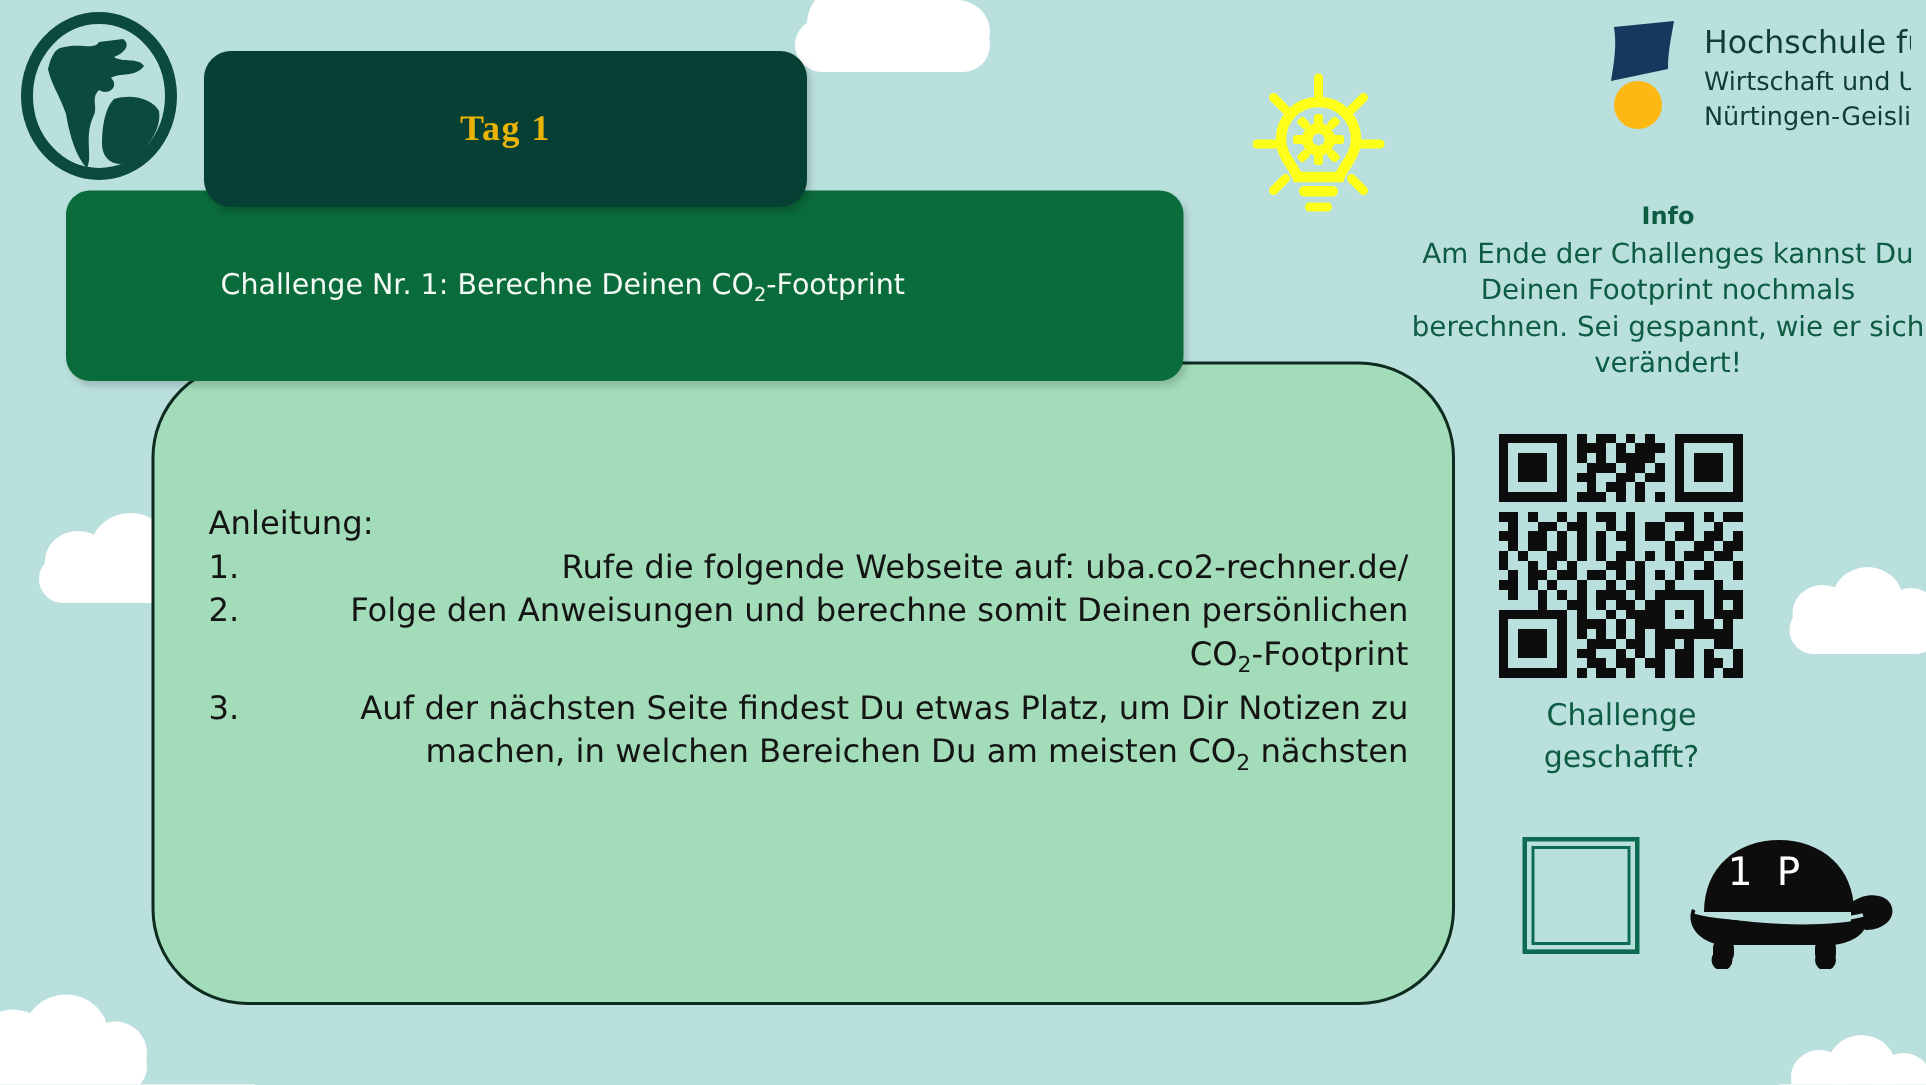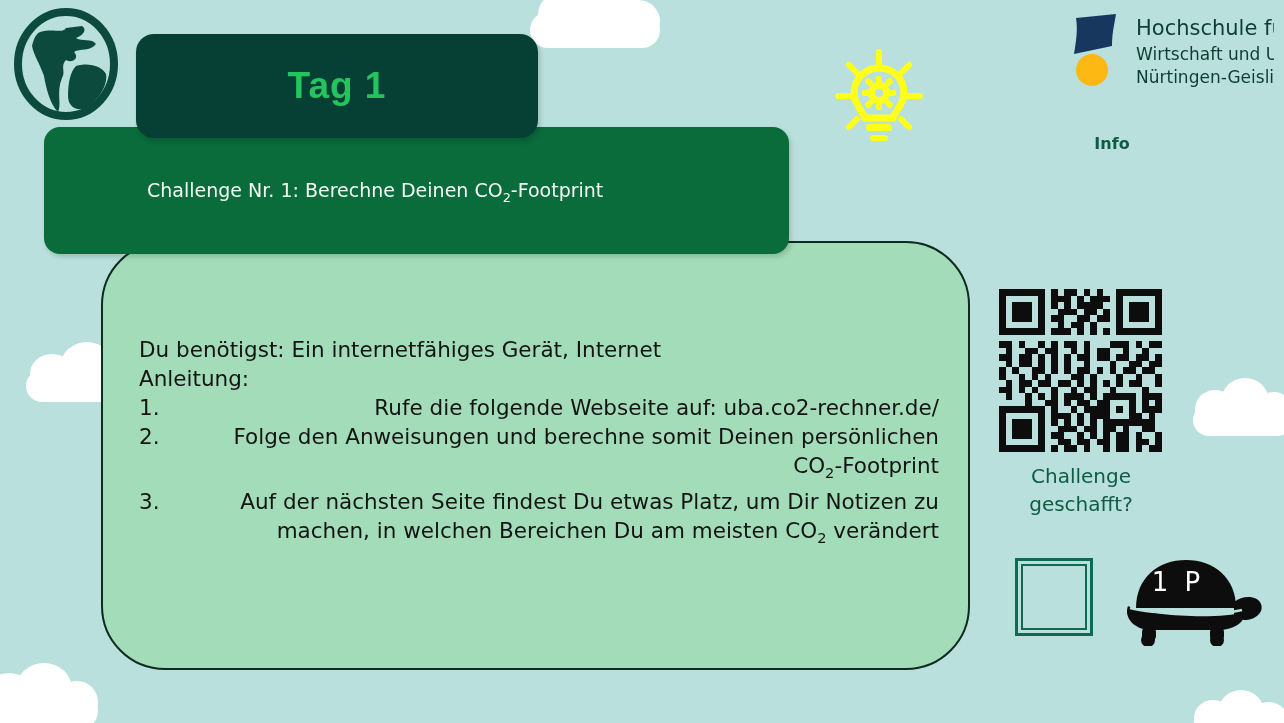--- a/index.html
+++ b/index.html
@@ -36,25 +36,25 @@
     position: absolute;
     left: 136px; top: 34px;
     width: 402px; height: 104px;
     background: #064034;
     border-radius: 18px;
     box-shadow: 2px 3px 5px rgba(0,0,0,0.18);
     z-index: 6;
     display: flex; align-items: center; justify-content: center;
   }
   #tag-title {
-    color: #22c55e;
-    font-size: 37px;
+    color: #eab308;
+    font-size: 24px;
     font-weight: bold;
     letter-spacing: 1px;
-    font-family: Liberation Sans, sans-serif;
+    font-family: Liberation Serif, serif;
   }
 
   
   #challenge-bar {
     position: absolute;
     left: 44px; top: 127px;
     width: 745px; height: 127px;
     background: #0a6b3b;
     border-radius: 16px;
     box-shadow: 2px 3px 5px rgba(0,0,0,0.16);
@@ -256,48 +256,48 @@
           <rect x="51" y="31" width="8" height="6" rx="2" transform="rotate(-45 55 34)"></rect>
           <rect x="31" y="53" width="8" height="6" rx="2" transform="rotate(-45 35 56)"></rect>
         </g>
       </g>
       <circle cx="45" cy="45" r="4" fill="#bae0dd"></circle>
     </svg>
   </div>
 
   <div id="main-panel">
     <div id="panel-body">
-      <div class="plain">Du benötigst: Ein internetfähiges Gerät, Internet</div>
       <div class="plain">Anleitung:</div>
       <ol>
         <li>
           <span>Rufe die folgende Webseite auf: uba.co2-rechner.de/</span>
         </li>
         <li>
           <span>Folge den Anweisungen und berechne somit Deinen persönlichen CO</span><sub>2</sub><span>-Footprint</span>
         </li>
         <li>
-          <span>Auf der nächsten Seite findest Du etwas Platz, um Dir Notizen zu machen, in welchen Bereichen Du am meisten CO</span><sub>2</sub><span> verändert</span>
+          <span>Auf der nächsten Seite findest Du etwas Platz, um Dir Notizen zu machen, in welchen Bereichen Du am meisten CO</span><sub>2</sub><span> nächsten</span>
         </li>
       </ol>
     </div>
   </div>
 
   <div id="hfwu-logo">
     <svg viewBox="0 0 204 80" width="204" height="80">
       <path d="M6 6 L46 2 C44 14 42 22 42 34 L4 42 C6 30 8 18 6 6 Z" fill="#17375e"></path>
       <circle cx="22" cy="58" r="16" fill="#fdb813"></circle>
       <text x="66" y="23" font-family="DejaVu Sans, sans-serif" font-size="21" fill="#0d3d35">Hochschule für</text>
       <text x="66" y="48" font-family="DejaVu Sans, sans-serif" font-size="17" fill="#0d3d35">Wirtschaft und Umwelt</text>
       <text x="66" y="71" font-family="DejaVu Sans, sans-serif" font-size="17" fill="#0d3d35">Nürtingen-Geislingen</text>
     </svg>
   </div>
 
   <div id="info-block">
     <span id="info-title">Info</span>
+    <span>Am Ende der Challenges kannst Du Deinen Footprint nochmals berechnen. Sei gespannt, wie er sich verändert!</span>
   </div>
 
   <div id="qr-code">
     <svg viewBox="0 0 25 25" width="163" height="163" shape-rendering="crispEdges">
       <rect width="25" height="25" fill="#bae0dd"></rect>
       <g fill="#0d0d0d">
 
         <rect x="0" y="0" width="7" height="1"></rect>
           <rect x="0" y="6" width="7" height="1"></rect>
         <rect x="0" y="0" width="1" height="7"></rect>

